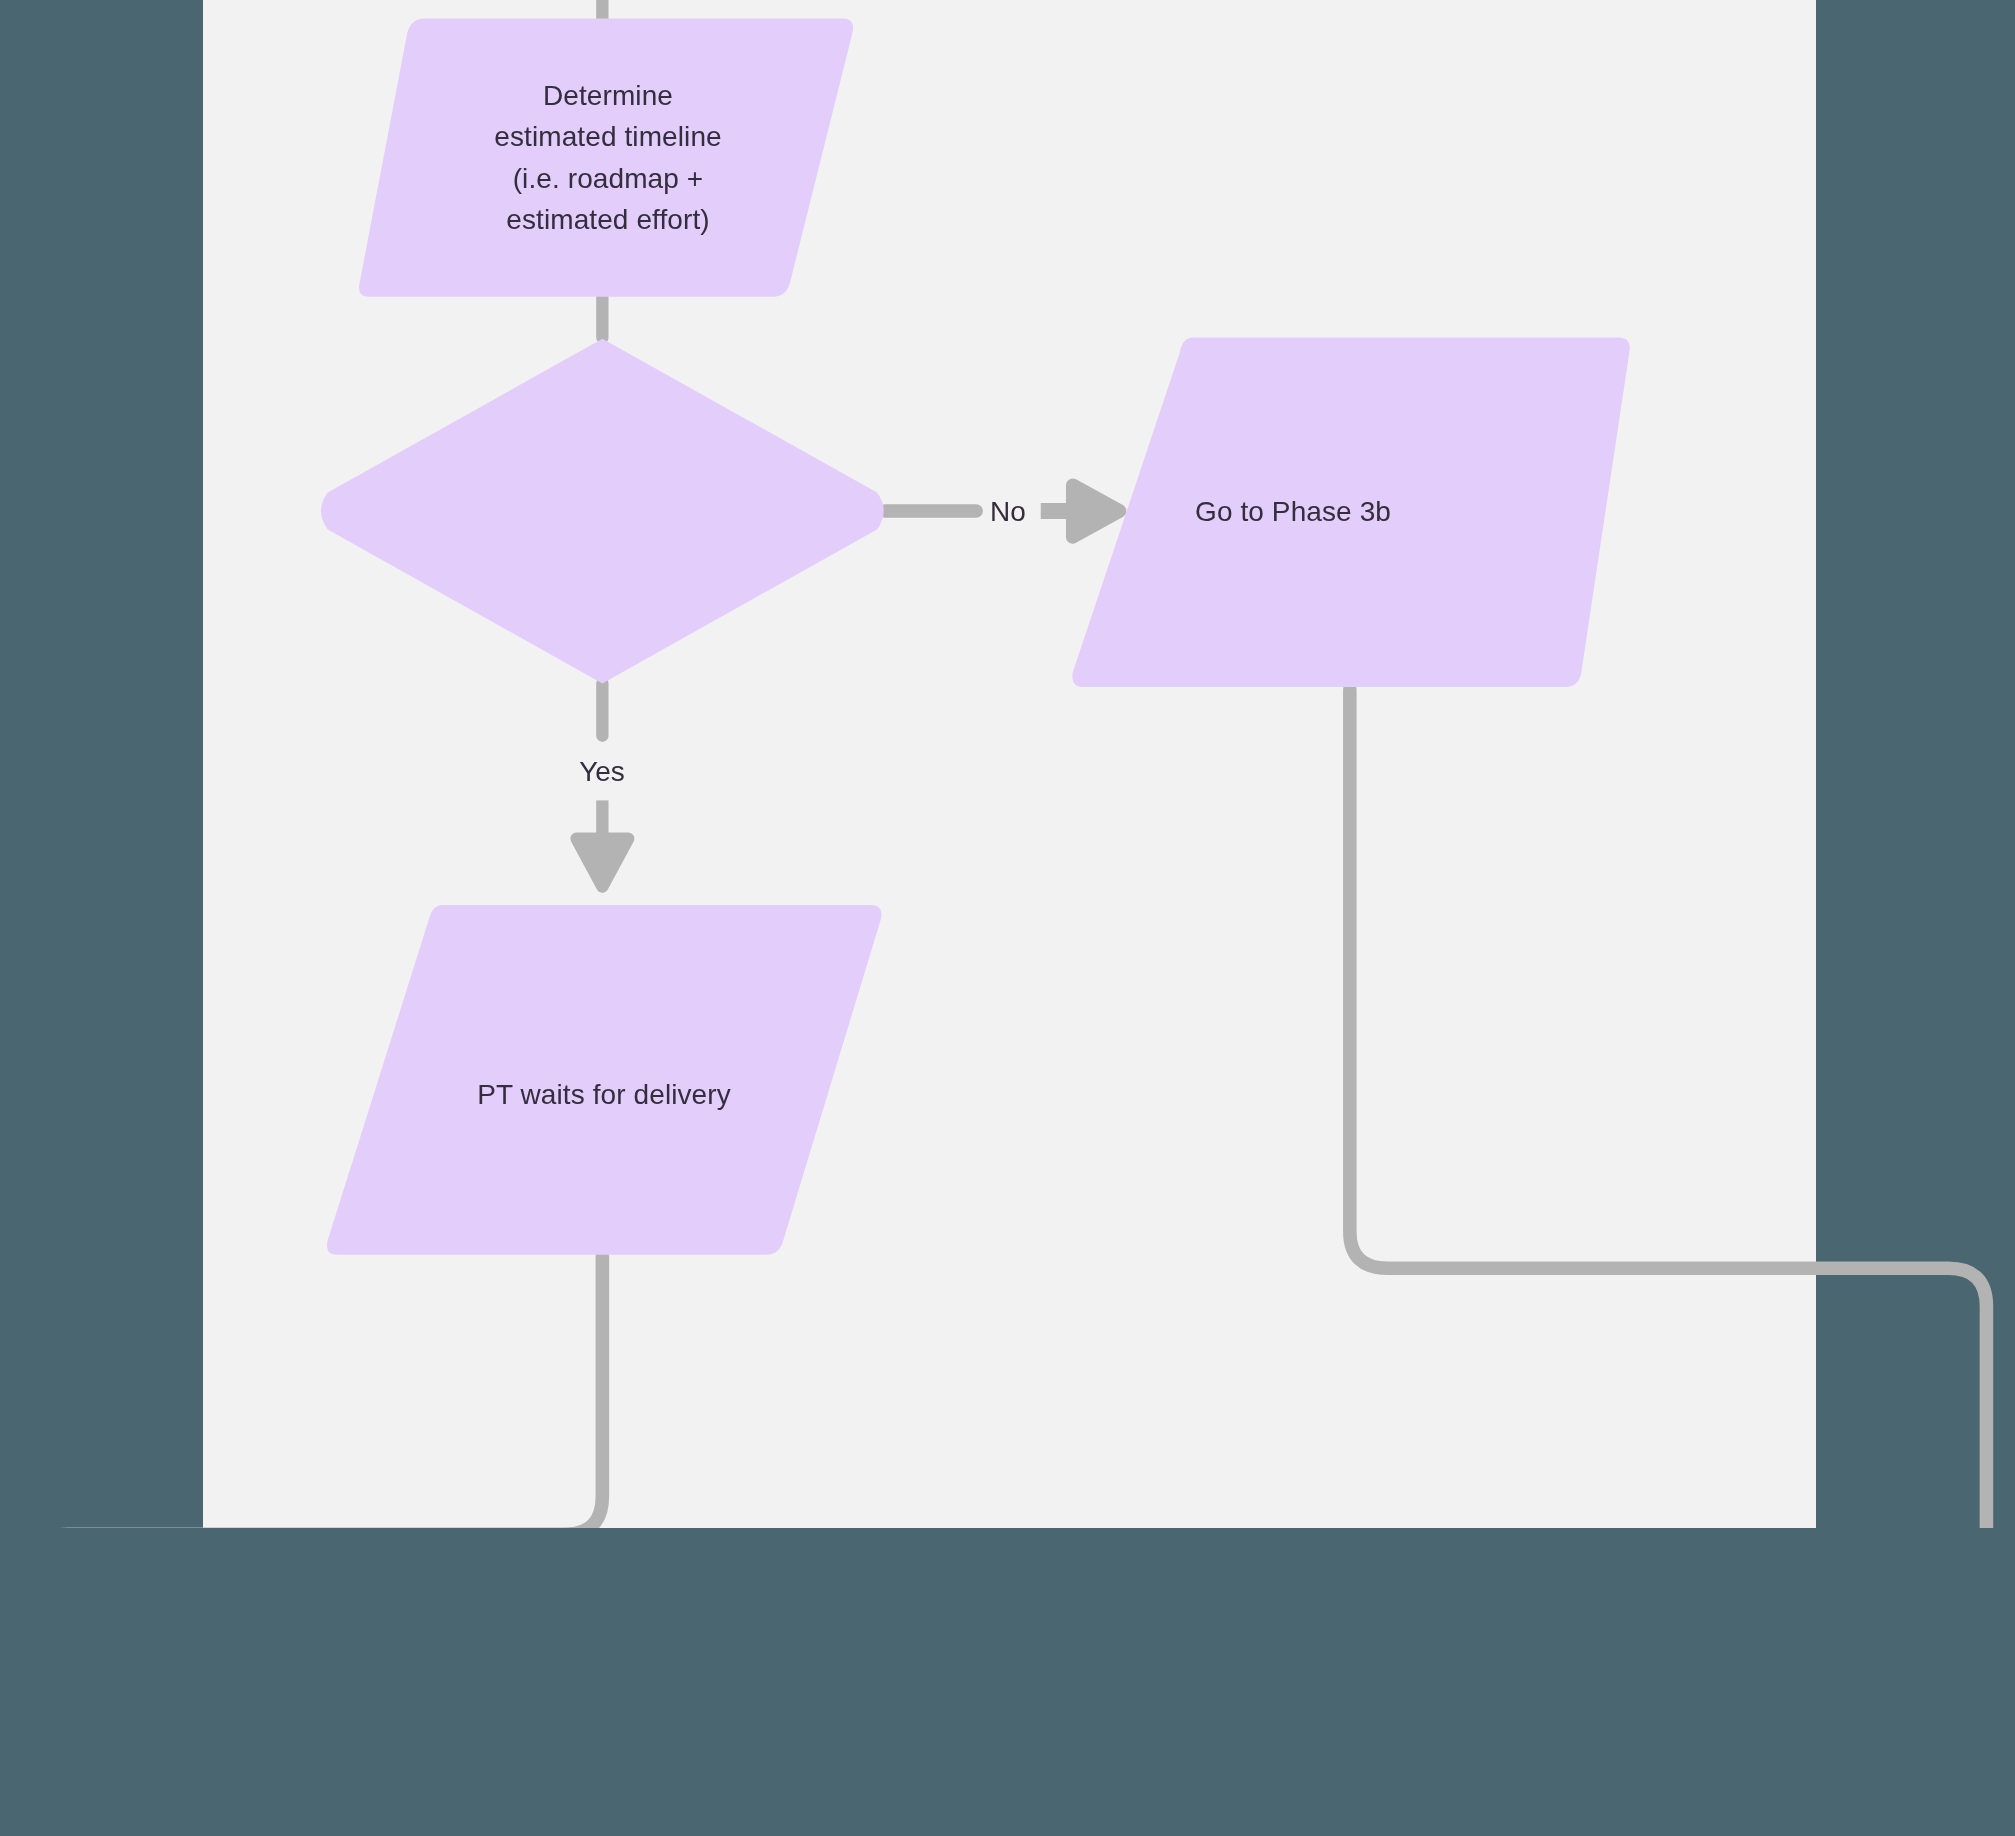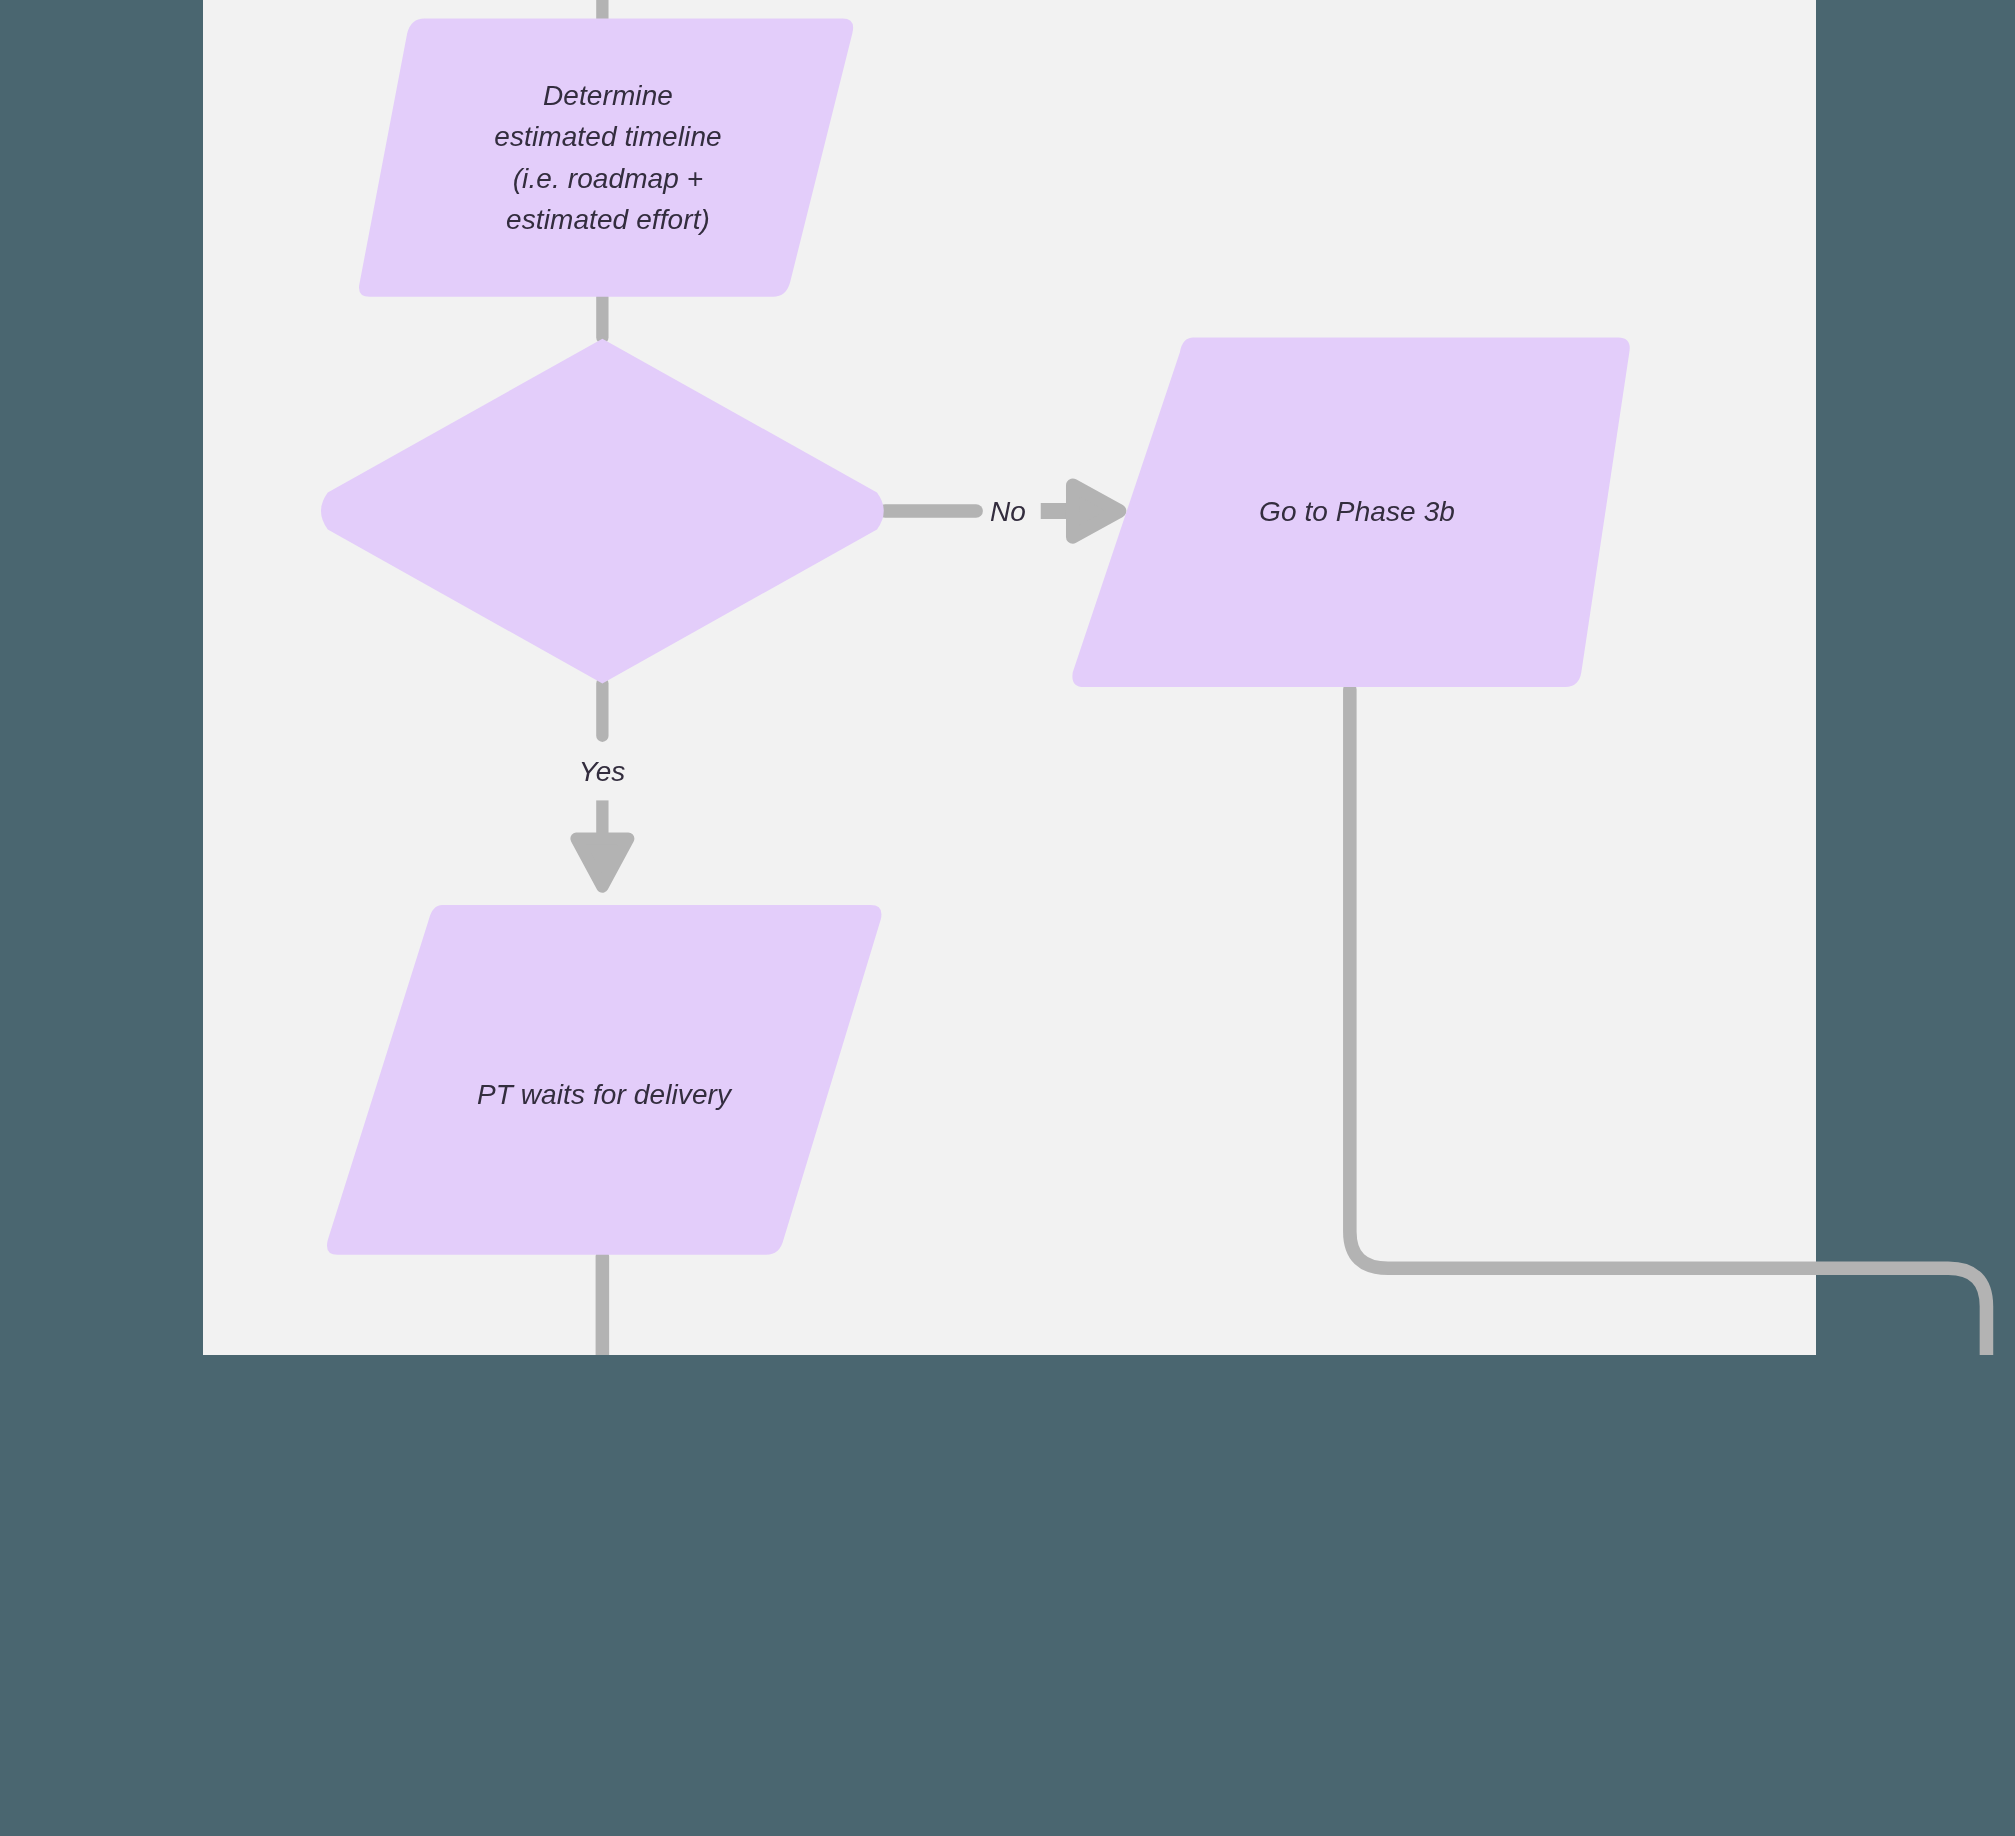--- a/index.html
+++ b/index.html
@@ -4,25 +4,24 @@
 <title>Flowchart</title>
 <style>
   html, body {
     margin: 0;
     padding: 0;
     background: #4a6670;
   }
   #stage {
     position: relative;
     width: 2015px;
-    height: 1355px;
+    height: 1528px;
     background: #4a6670;
     overflow: hidden;
     font-family: "Liberation Sans", sans-serif;
-    font-style: italic;
   }
   #canvas-panel {
     position: absolute;
     left: 203px;
     top: 0px;
     width: 1613px;
     height: 1734px;
     background: #f2f2f2;
   }
   #edges-layer, #nodes-layer {
@@ -102,21 +101,21 @@
   <div id="nodes-layer-text" style="position:absolute;left:0;top:0;width:2015px;height:1836px;">
 
     <div class="node" style="left:360px; top:18.5px; width:496px; height:278px;">
       <span class="node-label">Determine
 estimated timeline
 (i.e. roadmap +
 estimated effort)</span>
     </div>
 
 
-    <div class="node" style="left:1084px; top:337px; width:546px; height:350px;">
+    <div class="node" style="left:1020px; top:337px; width:546px; height:350px;">
       <span class="node-label">Go to Phase 3b</span>
     </div>
 
     <div class="node" style="left:324px; top:905px; width:560px; height:350px;margin-top:15px;">
       <span class="node-label">PT waits for delivery</span>
     </div>
 
     <div class="edge-label" style="left:1008px; top:512px;text-align:right;">No</div>
 
     <div class="edge-label" style="left:602px; top:772px;">Yes</div>

